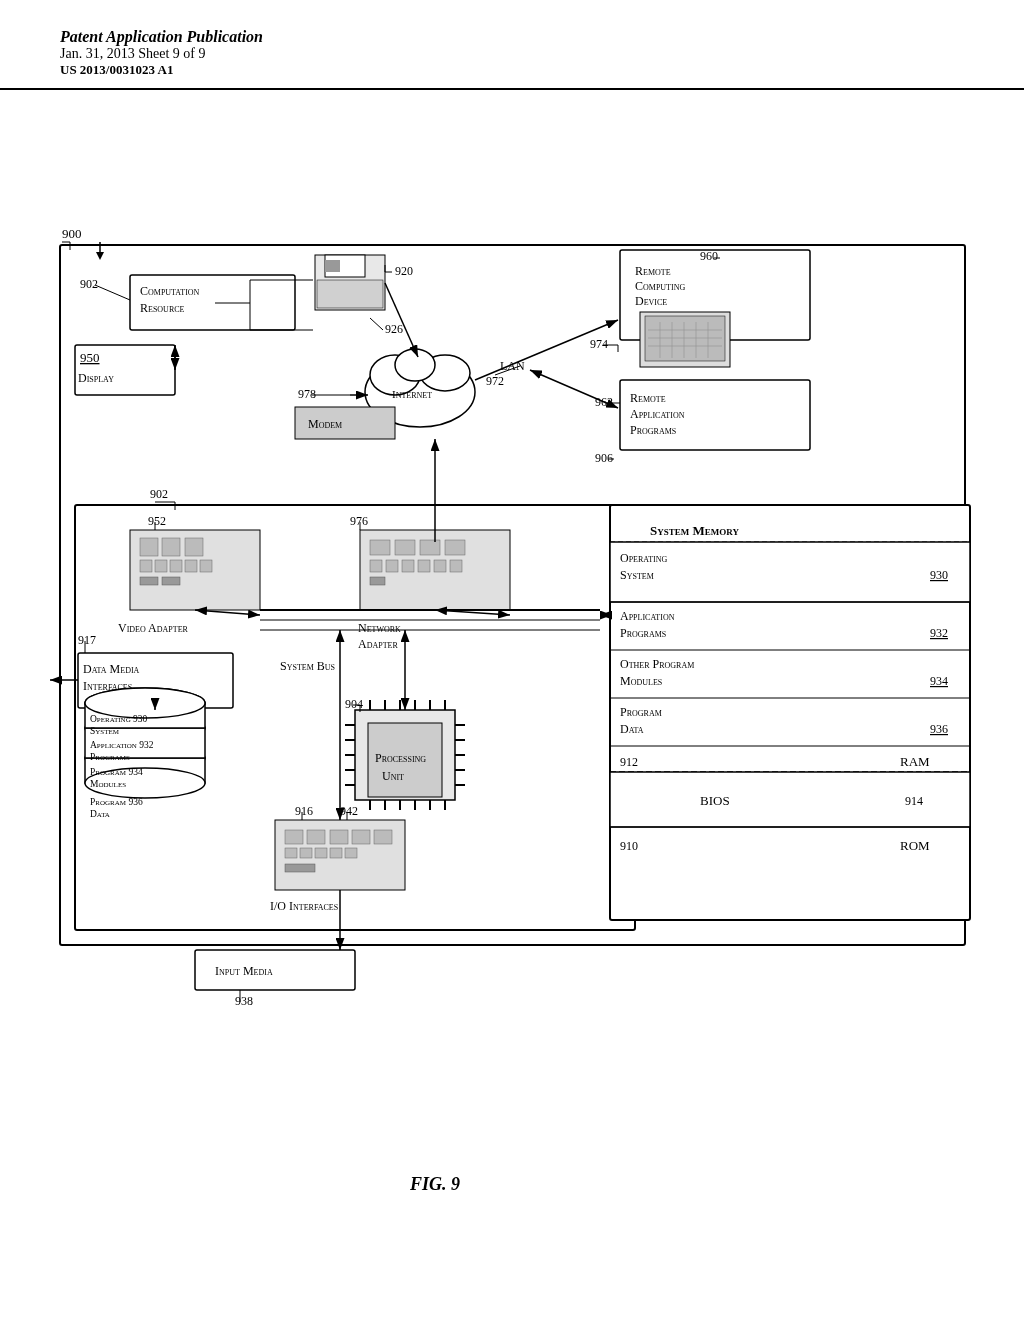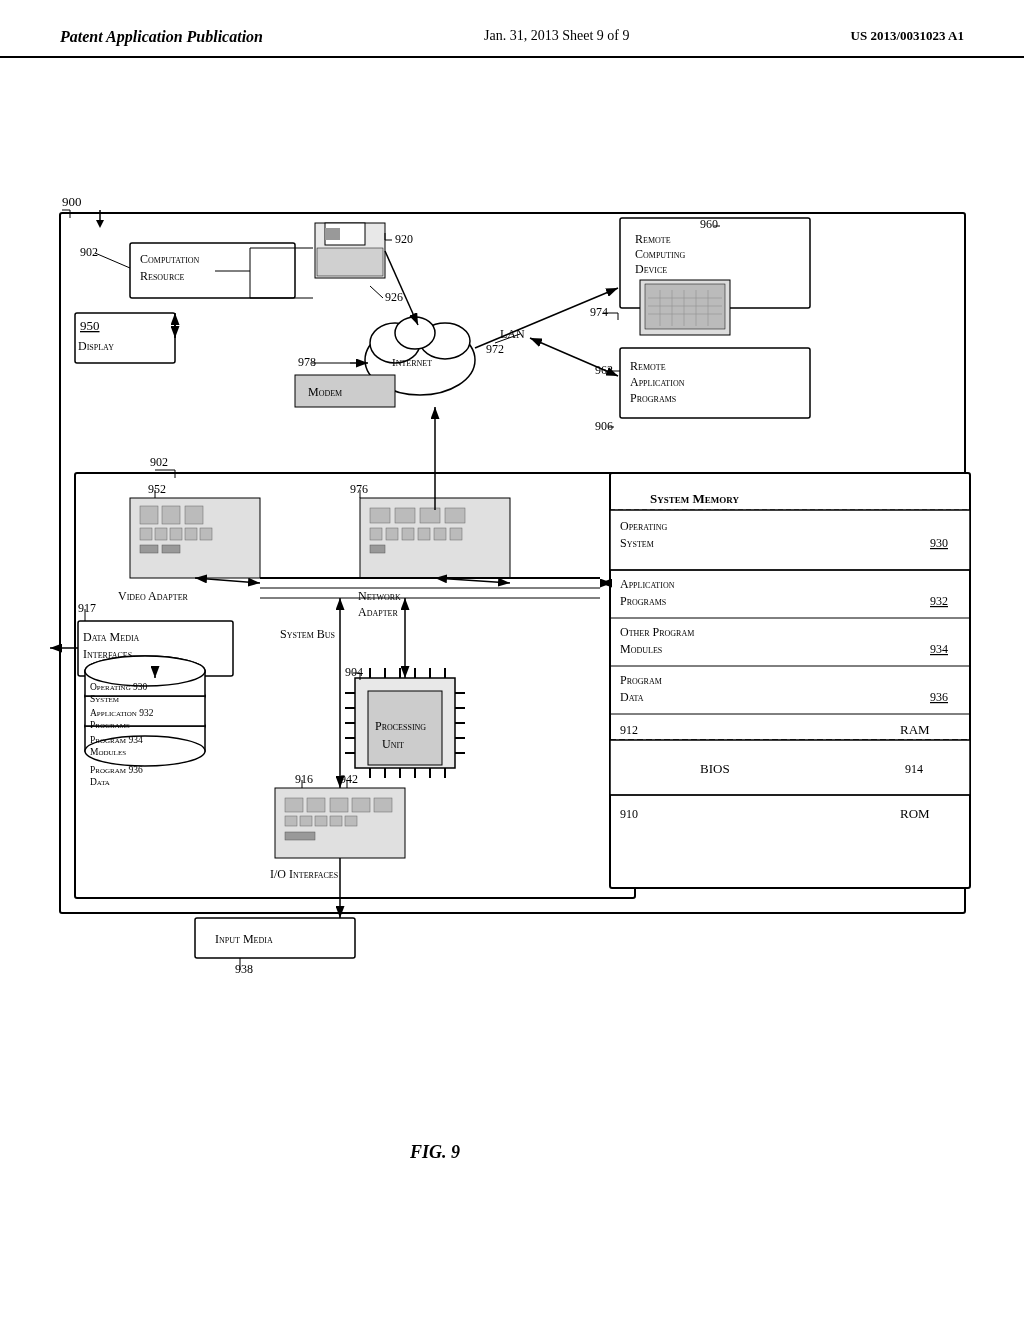--- a/index.html
+++ b/index.html
@@ -12,20 +12,21 @@
       overflow-x: hidden;
     }
 
     
     .patent-header {
       display: flex;
       justify-content: space-between;
       align-items: flex-start;
       padding: 28px 60px 10px 60px;
       border-bottom: 2px solid #000;
+      flex-direction: column;
     }
     .patent-header .left {
       font-size: 16px;
       font-weight: bold;
       font-style: italic;
     }
     .patent-header .center {
       font-size: 14px;
       text-align: right;
     }

